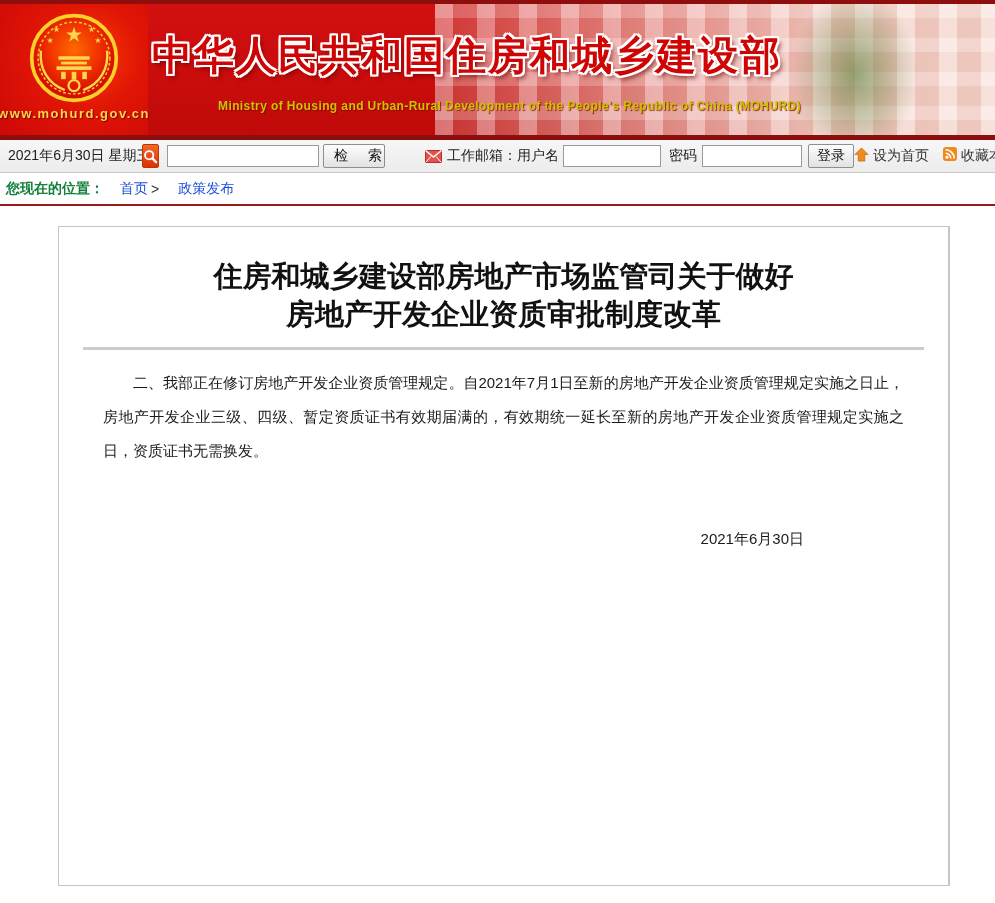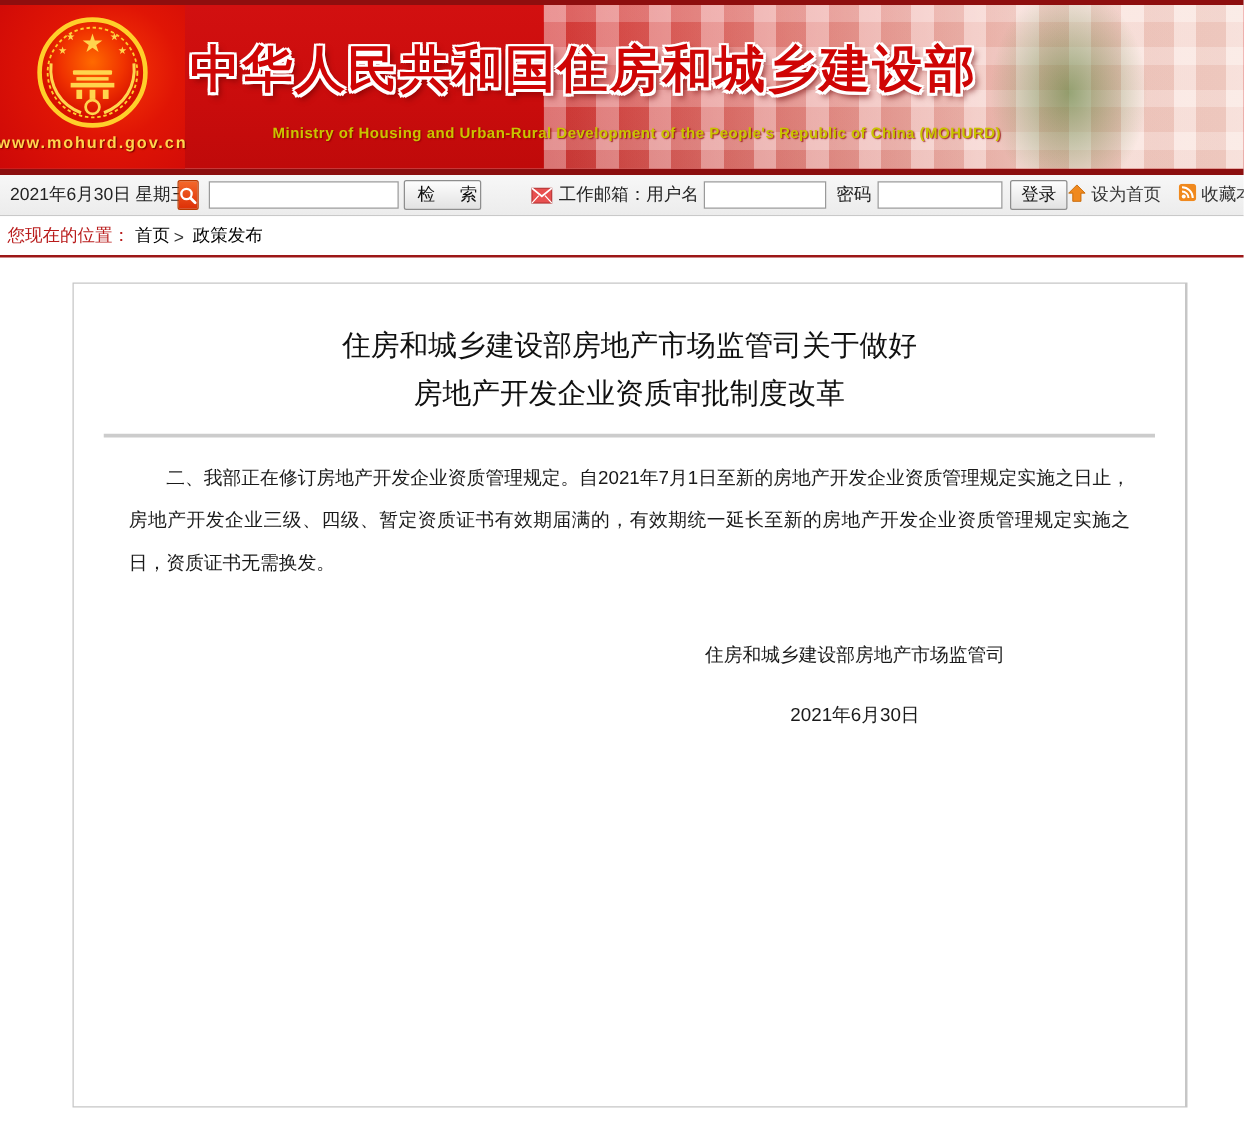--- a/index.html
+++ b/index.html
@@ -45,29 +45,29 @@
   .mail-icon { width:17px; height:13px; margin-right:5px; }
   .user-input { width:98px; margin-left:4px; }
   .pwd-label { margin-left:8px; }
   .pwd-input { width:100px; margin-left:5px; }
   .login-btn { margin-left:6px; padding:0 8px; }
   .nav-right { margin-left:auto; display:flex; align-items:center; gap:14px; padding-right:2px; }
   .nav-link { display:flex; gap:4px; cursor:pointer; color:#333; white-space:nowrap; }
 
   
   .breadcrumb-bar { height:33px; background:#fff; border-bottom:2px solid #9c1717; display:flex; align-items:center; padding:0 6px; font-size:14px; }
-  .crumb-label { color:#b91c1c; font-weight:normal; }
-  .crumb-link { color:#000000; cursor:pointer; margin-left:4px; }
+  .crumb-label { color:#15803d; font-weight:bold; }
+  .crumb-link { color:#1d4ed8; cursor:pointer; margin-left:16px; }
   .crumb-sep { color:#333; margin:0 3px; }
 
   
   .content-area { background:#fff; height:668px; }
   .doc-panel { margin:20px 0 0 58px; width:892px; height:660px;
     border:1px solid #c6c6c6; border-right:2px solid #c6c6c6; background:#fff; padding-top:30px; }
-  .doc-title { text-align:center; font-size:23px; font-weight:normal; color:#111; line-height:38px; }
+  .doc-title { text-align:center; font-size:29px; font-weight:bold; color:#111; line-height:38px; }
   .doc-number { text-align:center; font-size:14px; color:#222; margin-top:8px; }
   .doc-divider { height:3px; background:#cccccc; border:none; margin:14px 24px 0 24px; }
   .doc-body { padding:0 44px; font-size:15px; color:#1a1a1a; line-height:34px; }
   .salutation { margin-top:48px; }
   .doc-para { margin-top:16px; text-indent:2em; text-align:justify; }
   .signature { margin-top:40px; margin-right:100px; display:flex; flex-direction:column; align-items:center; float:right; }
   .sig-org { font-size:15px; }
   .sig-date { font-size:15px; margin-top:14px;text-align:center; }
 </style>
 </head>
@@ -171,20 +171,19 @@
       </div>
     <hr class="doc-divider">
 
     <div class="doc-body">
       <div>
 
           <p class="doc-para">二、我部正在修订房地产开发企业资质管理规定。自2021年7月1日至新的房地产开发企业资质管理规定实施之日止，房地产开发企业三级、四级、暂定资质证书有效期届满的，有效期统一延长至新的房地产开发企业资质管理规定实施之日，资质证书无需换发。</p>
         </div>
 
       <div class="signature">
-        <div class="sig-org">住房和城乡建设部房地产市场监管司</div>
         <div class="sig-date">2021年6月30日</div>
       </div>
 
     </div>
 
   </div>
 </div>
 
 </body></html>

